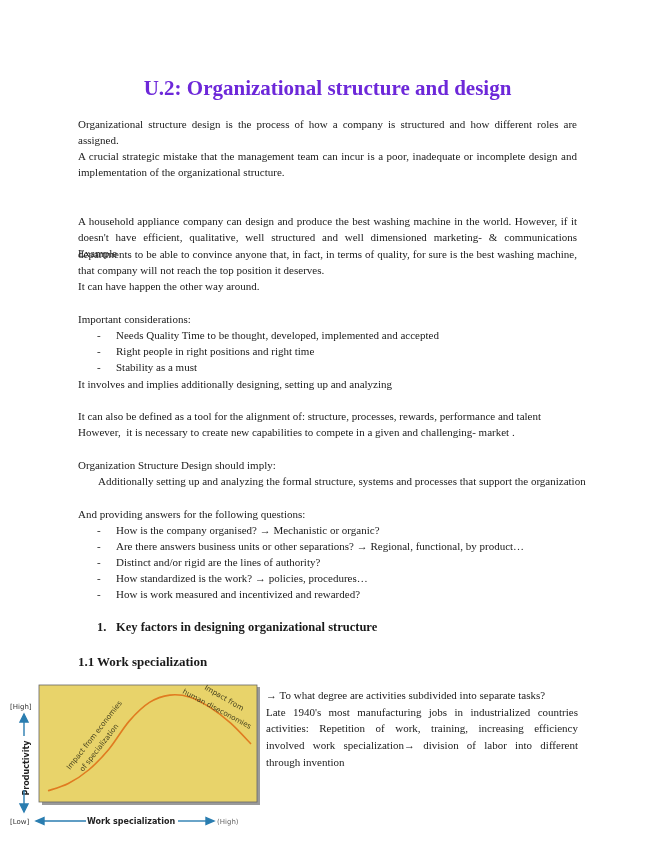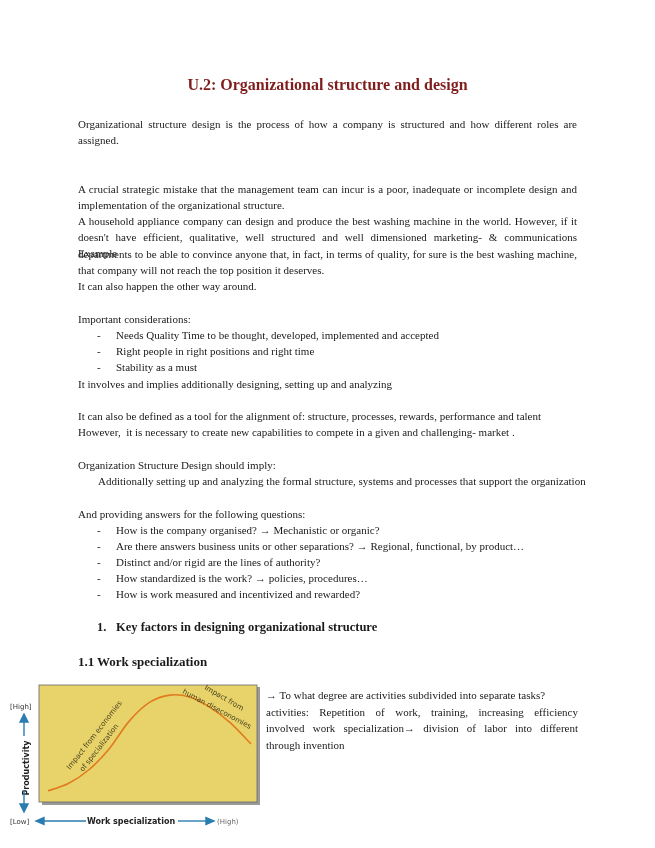--- a/index.html
+++ b/index.html
@@ -3,21 +3,21 @@
 <meta charset="utf-8">
 <style>
   html, body { margin: 0; padding: 0; background: #ffffff; }
   body {
     width: 655px; height: 848px; position: relative; overflow: hidden;
     font-family: "Liberation Serif", "DejaVu Serif", serif;
     color: #1a1a1a;
   }
   .page-title {
     position: absolute; left: 0; width: 655px; top: 76px;
-    text-align: center; font-weight: bold; font-size: 16px; color: #7f1d1d;
+    text-align: center; font-weight: bold; font-size: 21px; color: #6d28d9;
   }
   .p {
     position: absolute; left: 78px; width: 499px;
     font-size: 11px; line-height: 16.3px; margin: 0;
   }
   .just { text-align: justify; text-align-last: left; }
   .bullet {
     position: absolute; left: 78px; width: 499px;
     font-size: 11px; line-height: 16.3px;
   }
@@ -44,25 +44,25 @@
   }
   #figure svg { width: 252px; height: 146px; display: block; }
   .fig-text { font-family: "DejaVu Sans", sans-serif; }
 </style>
 </head>
 <body>
 
 <div class="page-title">U.2: Organizational structure and design</div>
 
 <p class="p just" style="top:116px;">Organizational structure design is the process of how a company is structured and how different roles are assigned.</p>
-<p class="p just" style="top:148px;margin-top:33px;">A crucial strategic mistake that the management team can incur is a poor, inadequate or incomplete design and implementation of the organizational structure.</p>
+<p class="p just" style="top:148px;">A crucial strategic mistake that the management team can incur is a poor, inadequate or incomplete design and implementation of the organizational structure.</p>
 
 <p class="p" style="top:197px;margin-top:48px;">Example</p>
 <p class="p just" style="top:213px;">A household appliance company can design and produce the best washing machine in the world. However, if it doesn't have efficient, qualitative, well structured and well dimensioned marketing- &amp; communications departments to be able to convince anyone that, in fact, in terms of quality, for sure is the best washing machine, that company will not reach the top position it deserves.</p>
-<p class="p" style="top:278px;">It can also happen the other way around.</p>
+<p class="p" style="top:278px;">It can have happen the other way around.</p>
 
 <p class="p" style="top:311px;">Important considerations:</p>
 <div class="bullet" style="top:327px;">
   <span class="dash">-</span>
   <span class="txt">Needs Quality Time to be thought, developed, implemented and accepted</span>
 </div>
 <div class="bullet" style="top:343px;">
   <span class="dash">-</span>
   <span class="txt">Right people in right positions and right time</span>
 </div>
@@ -102,20 +102,21 @@
 <div class="h1">
   <span class="num">1.</span><span>Key factors in designing organizational structure</span>
 </div>
 
 <div class="h2">
   <span class="num">1.1</span><span>Work specialization</span>
 </div>
 
 <div class="side-text">
   <div style="white-space:nowrap;">→ To what degree are activities subdivided into separate tasks?</div>
+  <div style="text-align-last:justify;">Late 1940's most manufacturing jobs in industrialized countries</div>
   <div style="text-align-last:justify;">activities: Repetition of work, training, increasing efficiency</div>
   <div style="text-align-last:justify;">involved work specialization→ division of labor into different</div>
   <div class="last">through invention</div>
 </div>
 
 <div id="figure">
   <svg viewBox="0 0 252 146" xmlns="http://www.w3.org/2000/svg">
 
     <rect x="34" y="3" width="218" height="118" fill="#9a9a9a"></rect>
 

